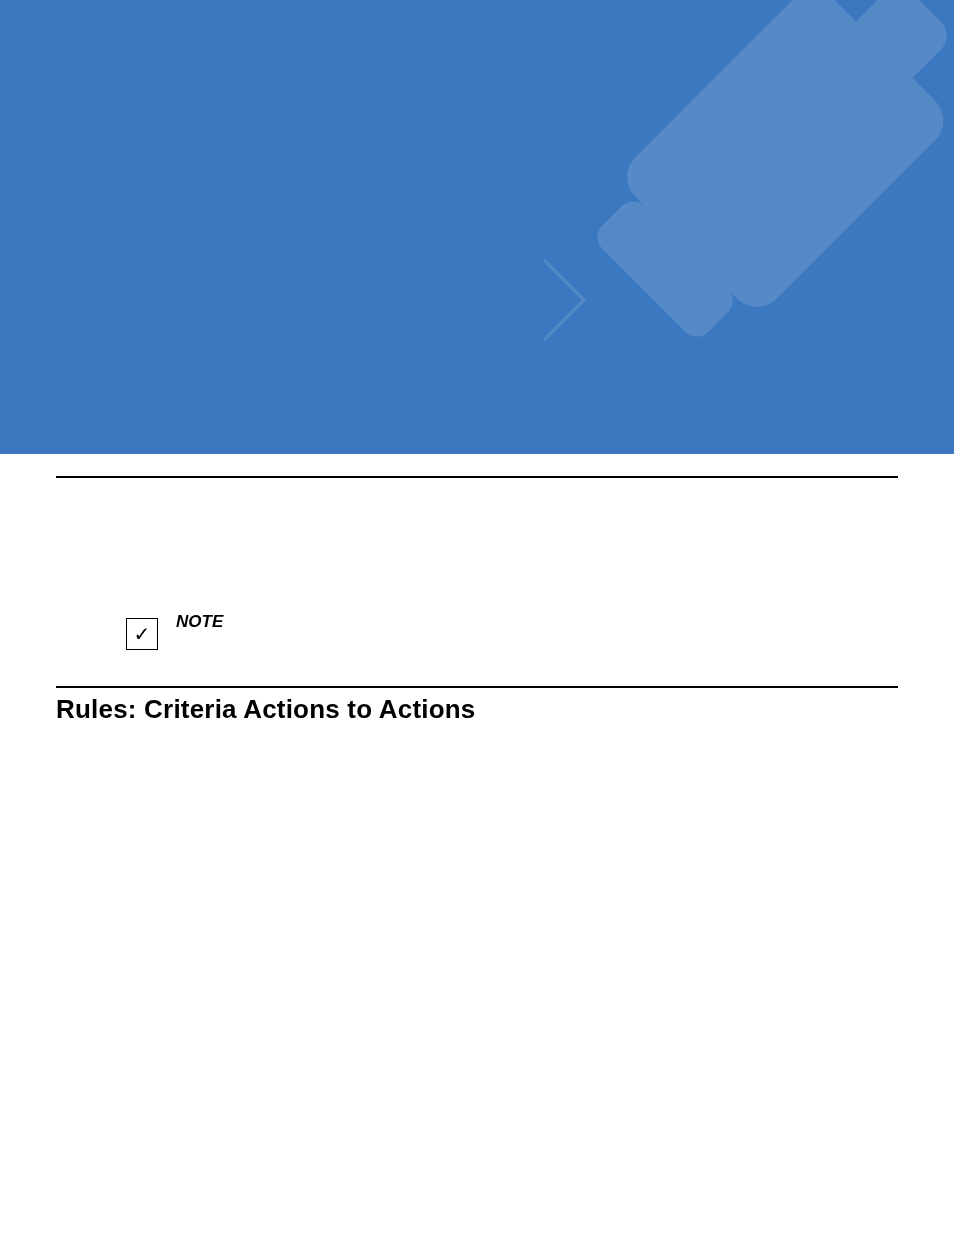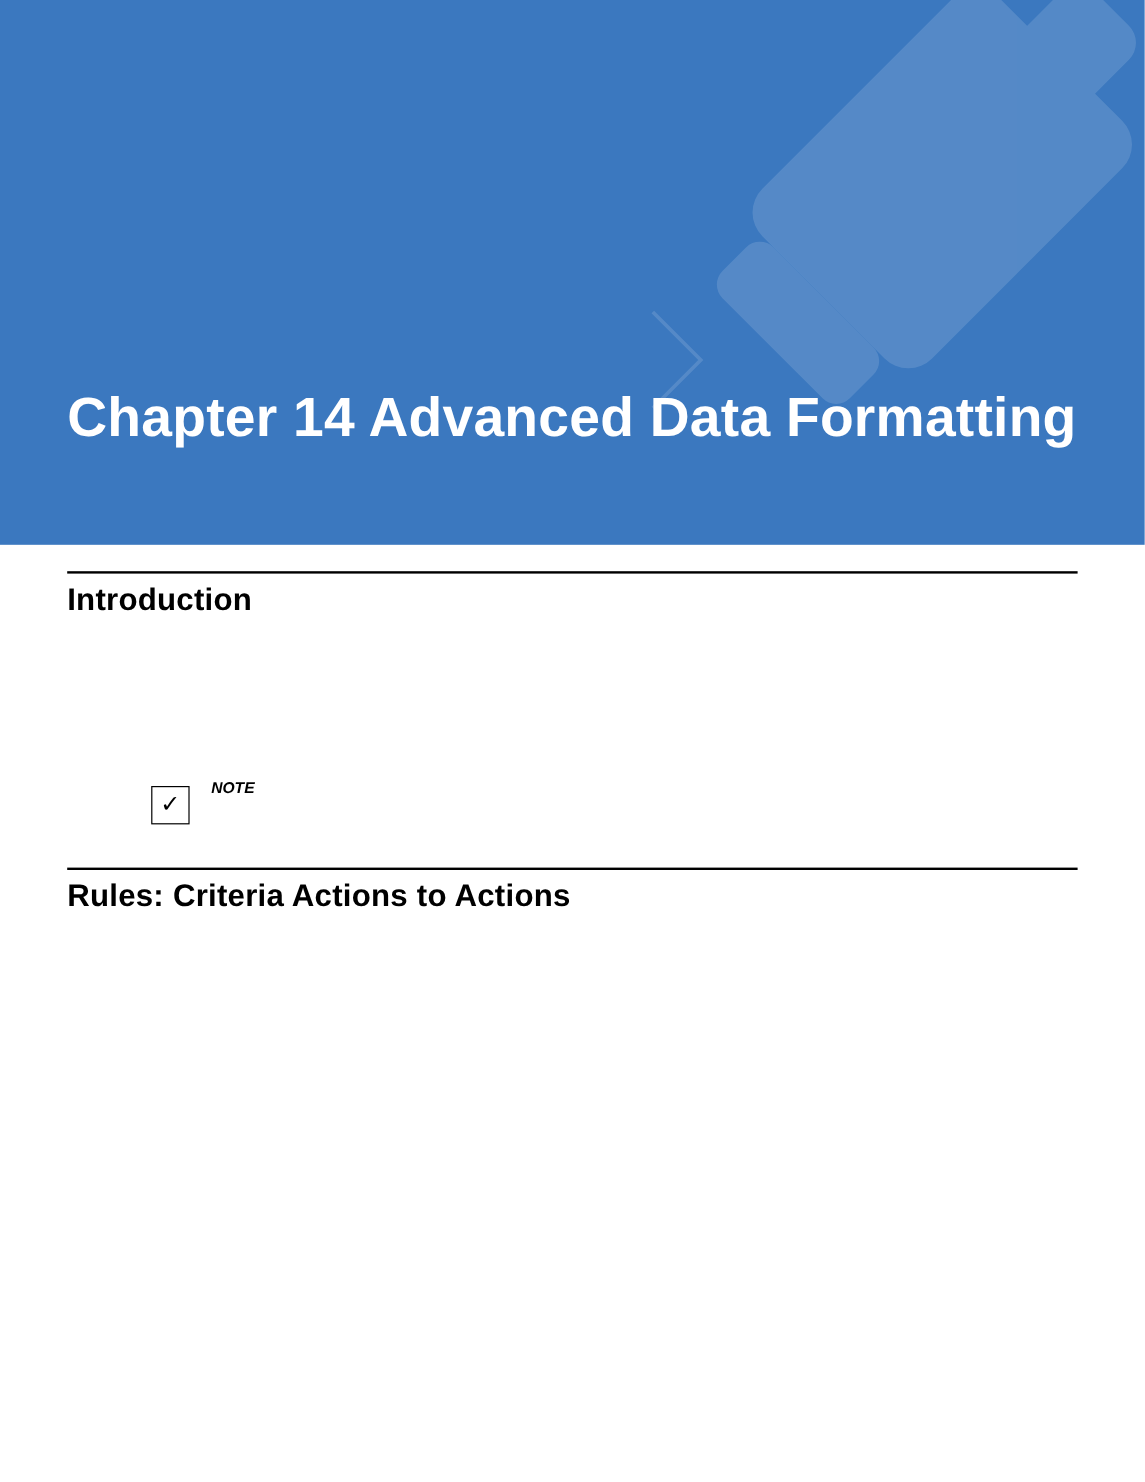--- a/index.html
+++ b/index.html
@@ -72,21 +72,21 @@
     justify-content: center;
     flex-shrink: 0;
   }
   .note-check {
     font-size: 20px;
     line-height: 1;
   }
   .note-label {
     font-style: italic;
     font-weight: bold;
-    font-size: 13px;
+    font-size: 17px;
     color: #000000;
     margin-top: -6px;
   }
   .section-rule-2 {
     border: none;
     border-top: 2px solid #000000;
     margin-top: 0;
   }
 </style>
 </head>
@@ -94,27 +94,25 @@
 
 <div class="banner">
   <svg class="banner-graphic" viewBox="0 0 500 500">
     <g transform="rotate(45 250 250)">
       <rect x="150" y="80" width="200" height="280" rx="28" fill="#ffffff"></rect>
       <rect x="210" y="20" width="80" height="100" rx="20" fill="#ffffff"></rect>
       <rect x="175" y="360" width="150" height="60" rx="16" fill="#ffffff"></rect>
     </g>
     <polyline points="30,340 70,380 30,420" stroke="#ffffff" stroke-width="3" fill="none"></polyline>
   </svg>
-  <h1 class="chapter-title">Chapter 14 Advanced Data Formatting</h1>
 </div>
 
 <div class="content">
 
   <hr class="section-rule">
-  <h2 class="section-heading">Introduction</h2>
 
   <div class="note-block">
     <div class="note-icon-box">
       <span class="note-check">✓</span>
     </div>
     <div class="note-label">NOTE</div>
   </div>
 
   <hr class="section-rule-2">
   <h2 class="section-heading">Rules: Criteria Actions to Actions</h2>

